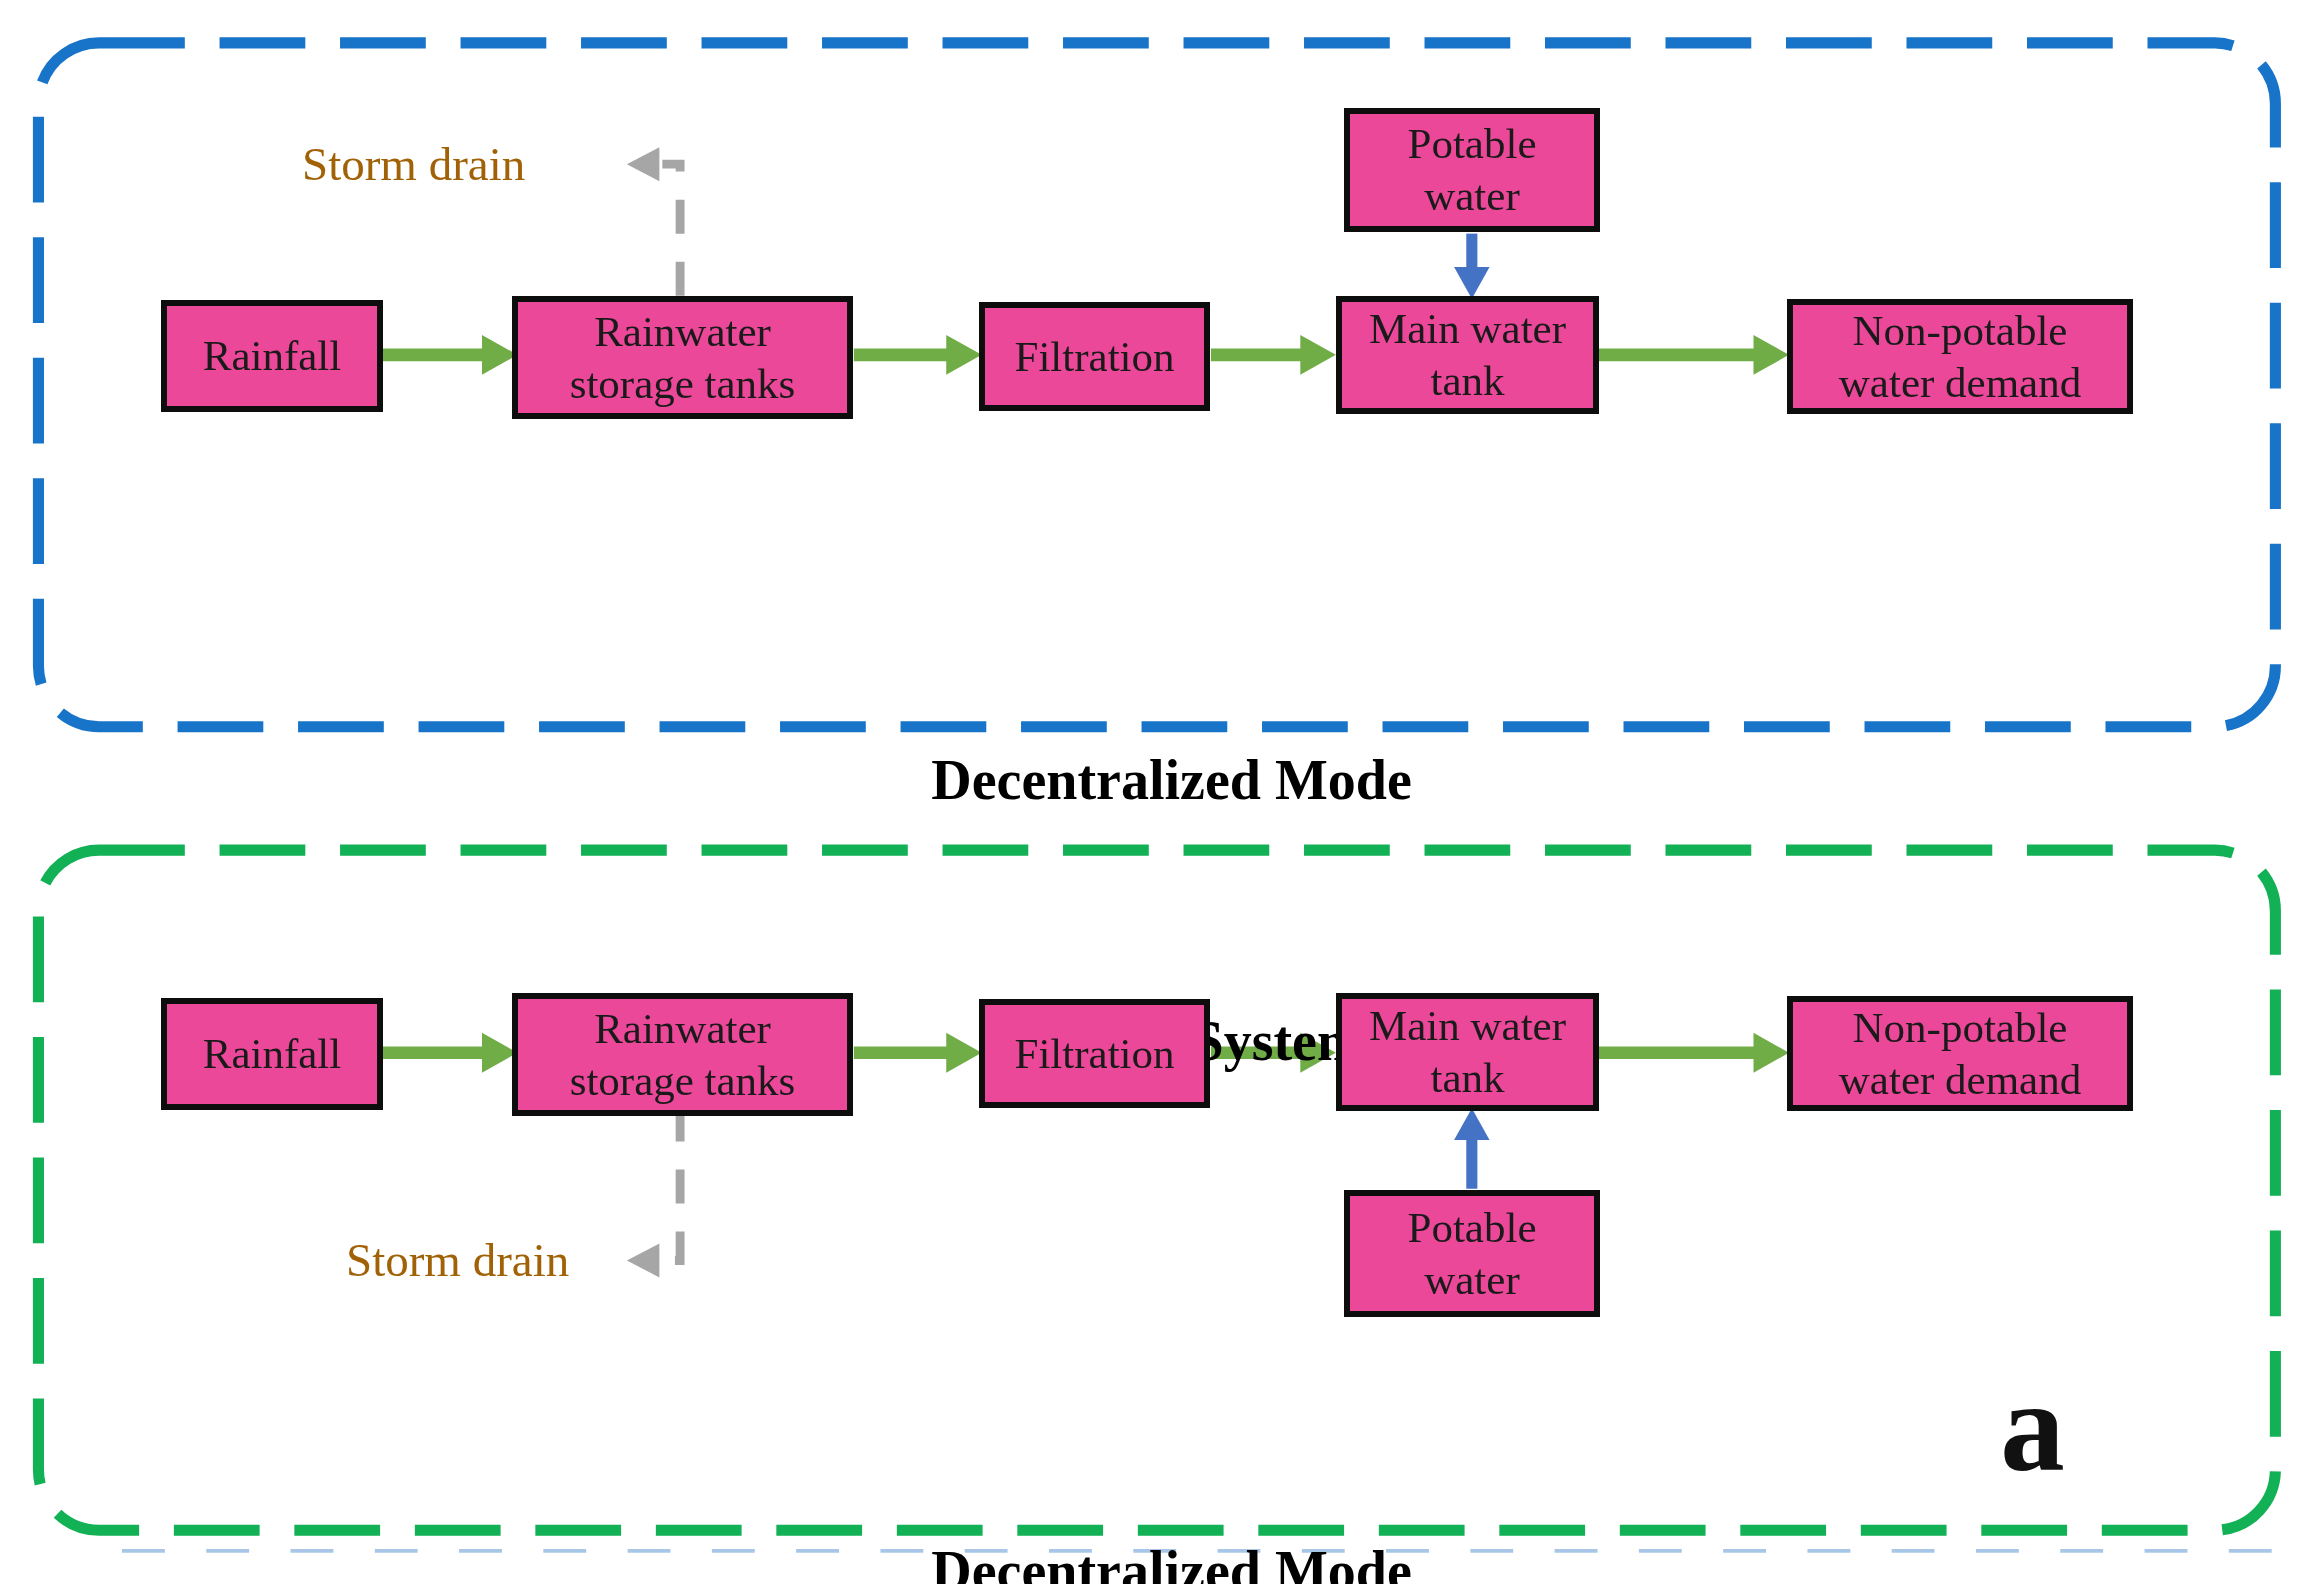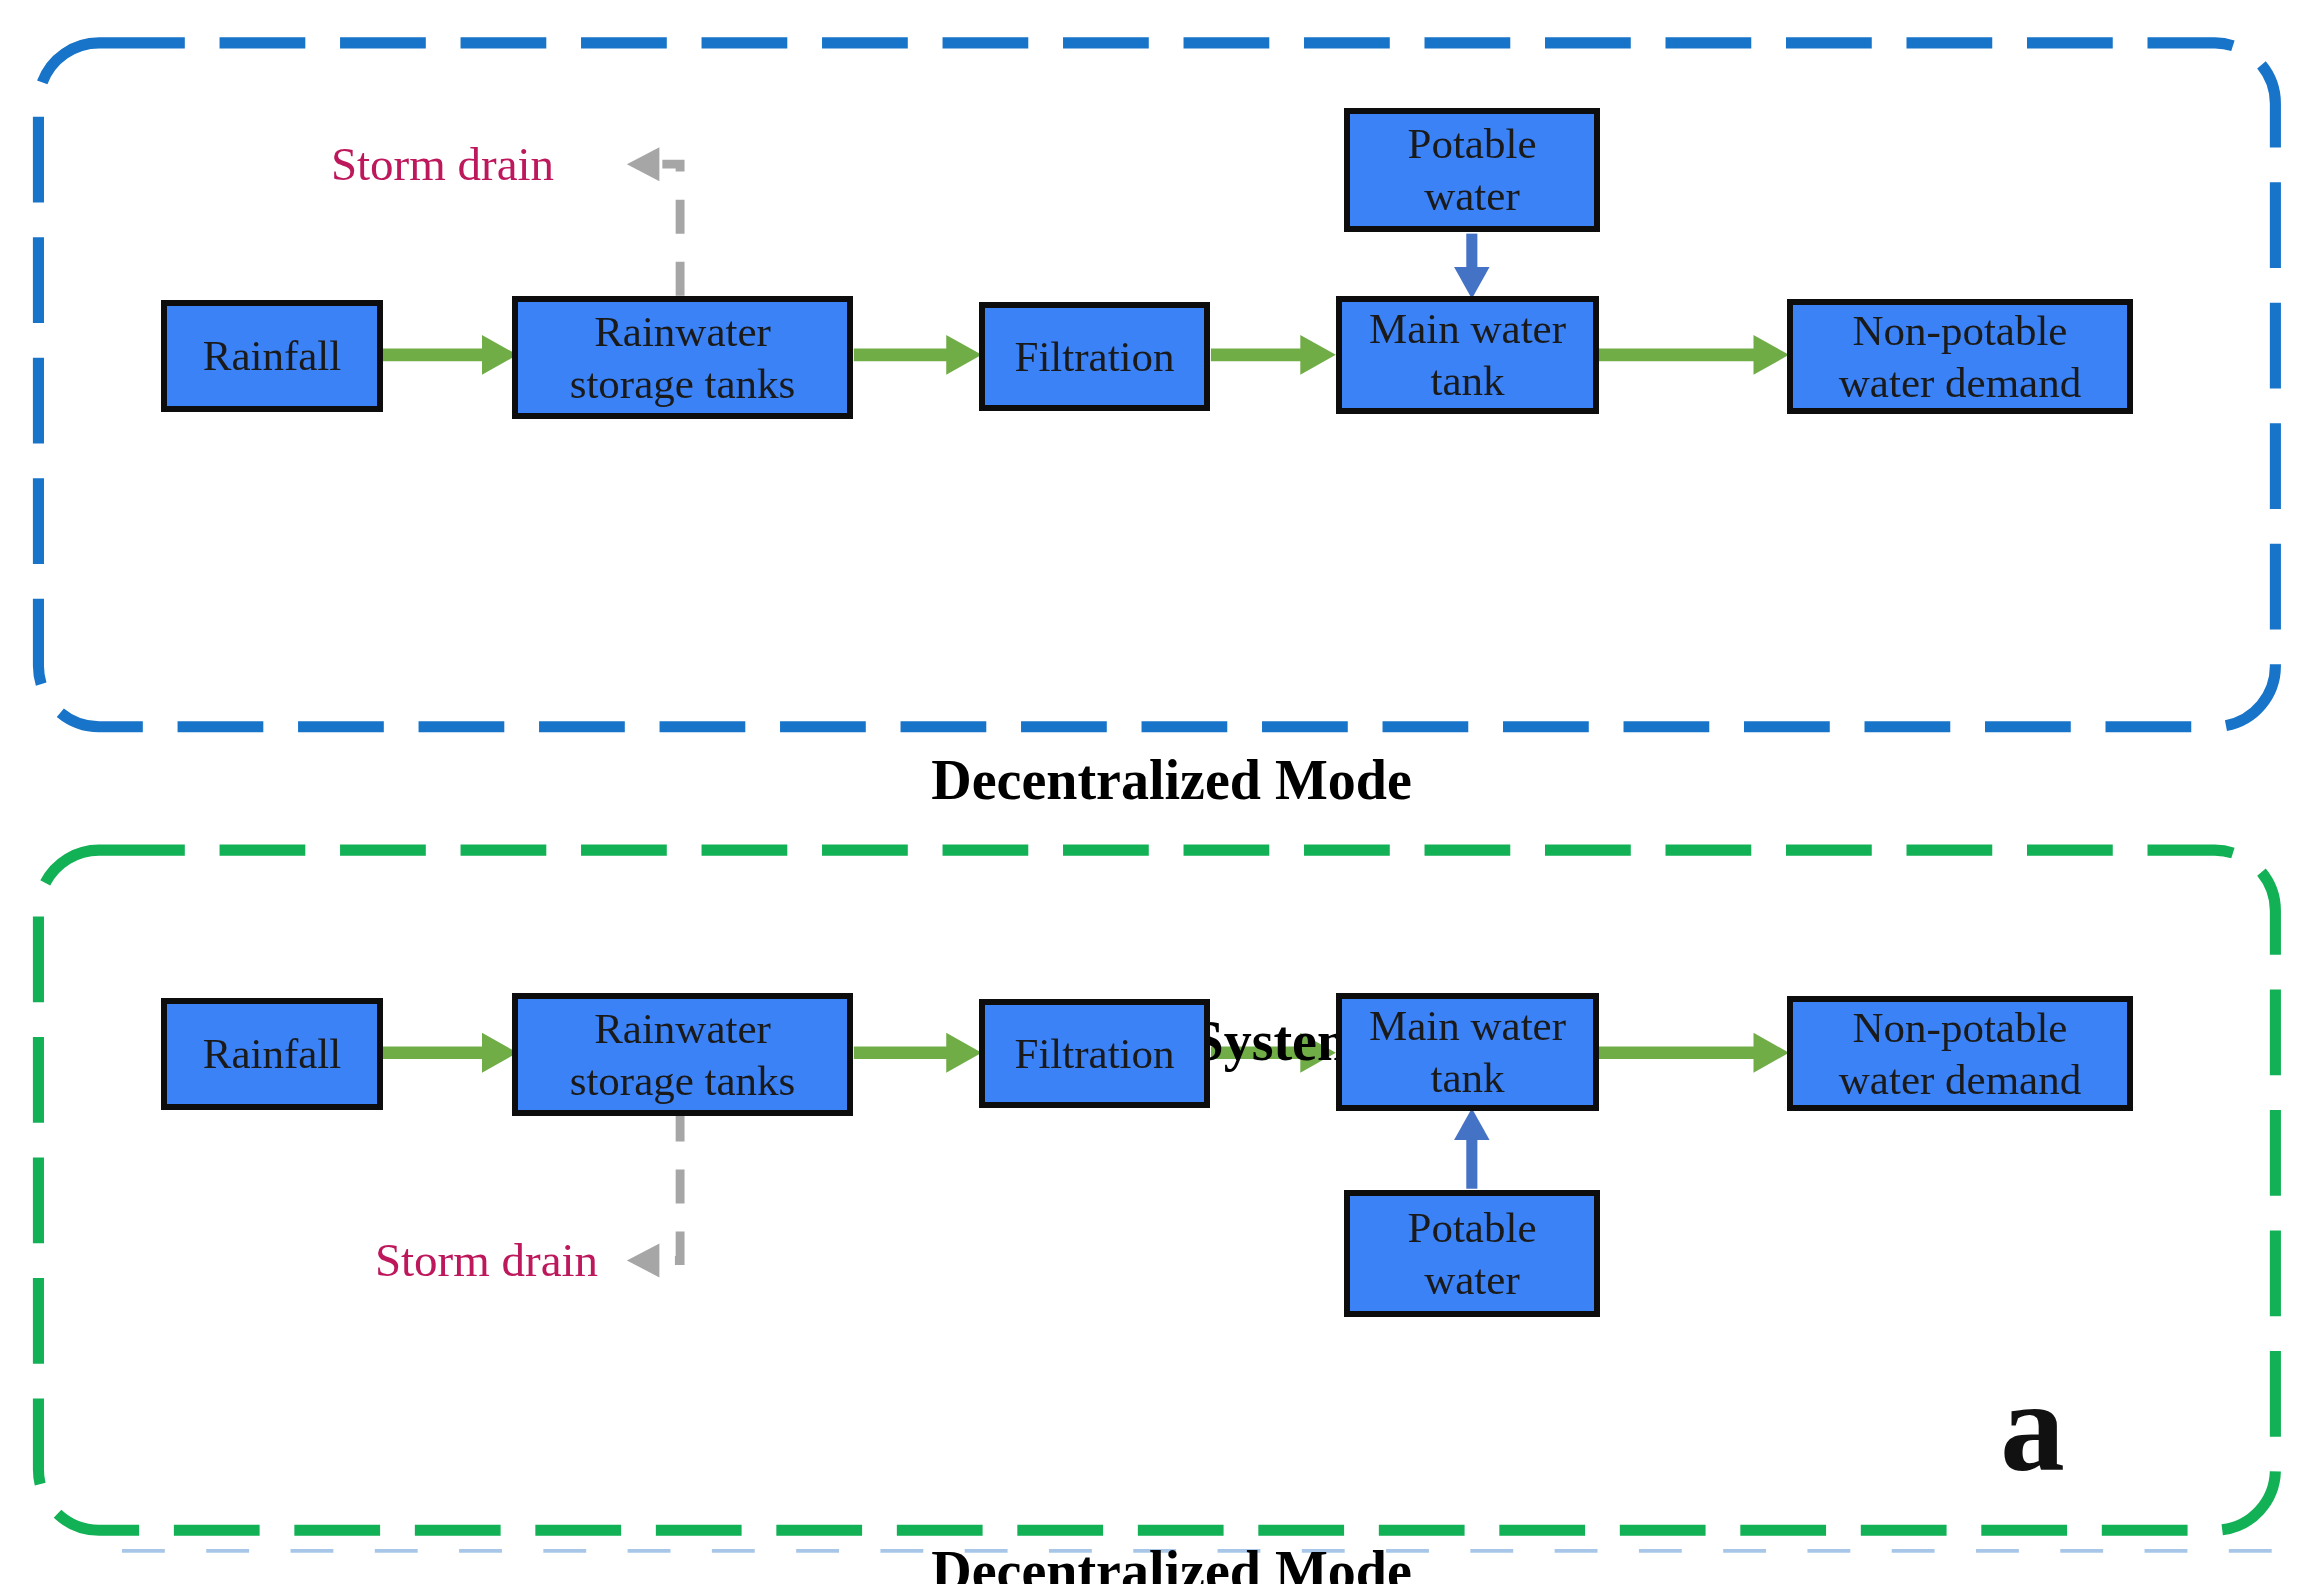--- a/index.html
+++ b/index.html
@@ -21,21 +21,21 @@
     position: absolute;
     left: 0;
     top: 0;
     width: 2319px;
     height: 1585px;
   }
   .node {
     position: absolute;
     box-sizing: border-box;
     border: 6.7px solid #0d0d0d;
-    background: #3b82f6;
+    background: #ec4899;
     display: flex;
     align-items: center;
     justify-content: center;
     text-align: center;
     font-size: 43px;
     line-height: 1.2;
     color: #1a1a1a;
     white-space: pre-wrap;
   }
   .panel-title {
@@ -44,24 +44,24 @@
     text-align: center;
     font-weight: bold;
     font-size: 56px;
     line-height: 87px;
     color: #000000;
     white-space: pre-wrap;
   }
   .storm-label {
     position: absolute;
     width: 281px;
-    text-align: center;
+    text-align: left;
     font-size: 47px;
     line-height: 55px;
-    color: #be185d;
+    color: #a16207;
     white-space: nowrap;
   }
   .figure-label {
     position: absolute;
     left: 1951px;
     top: 1353px;
     width: 163px;
     text-align: center;
     font-weight: bold;
     font-size: 129px;

